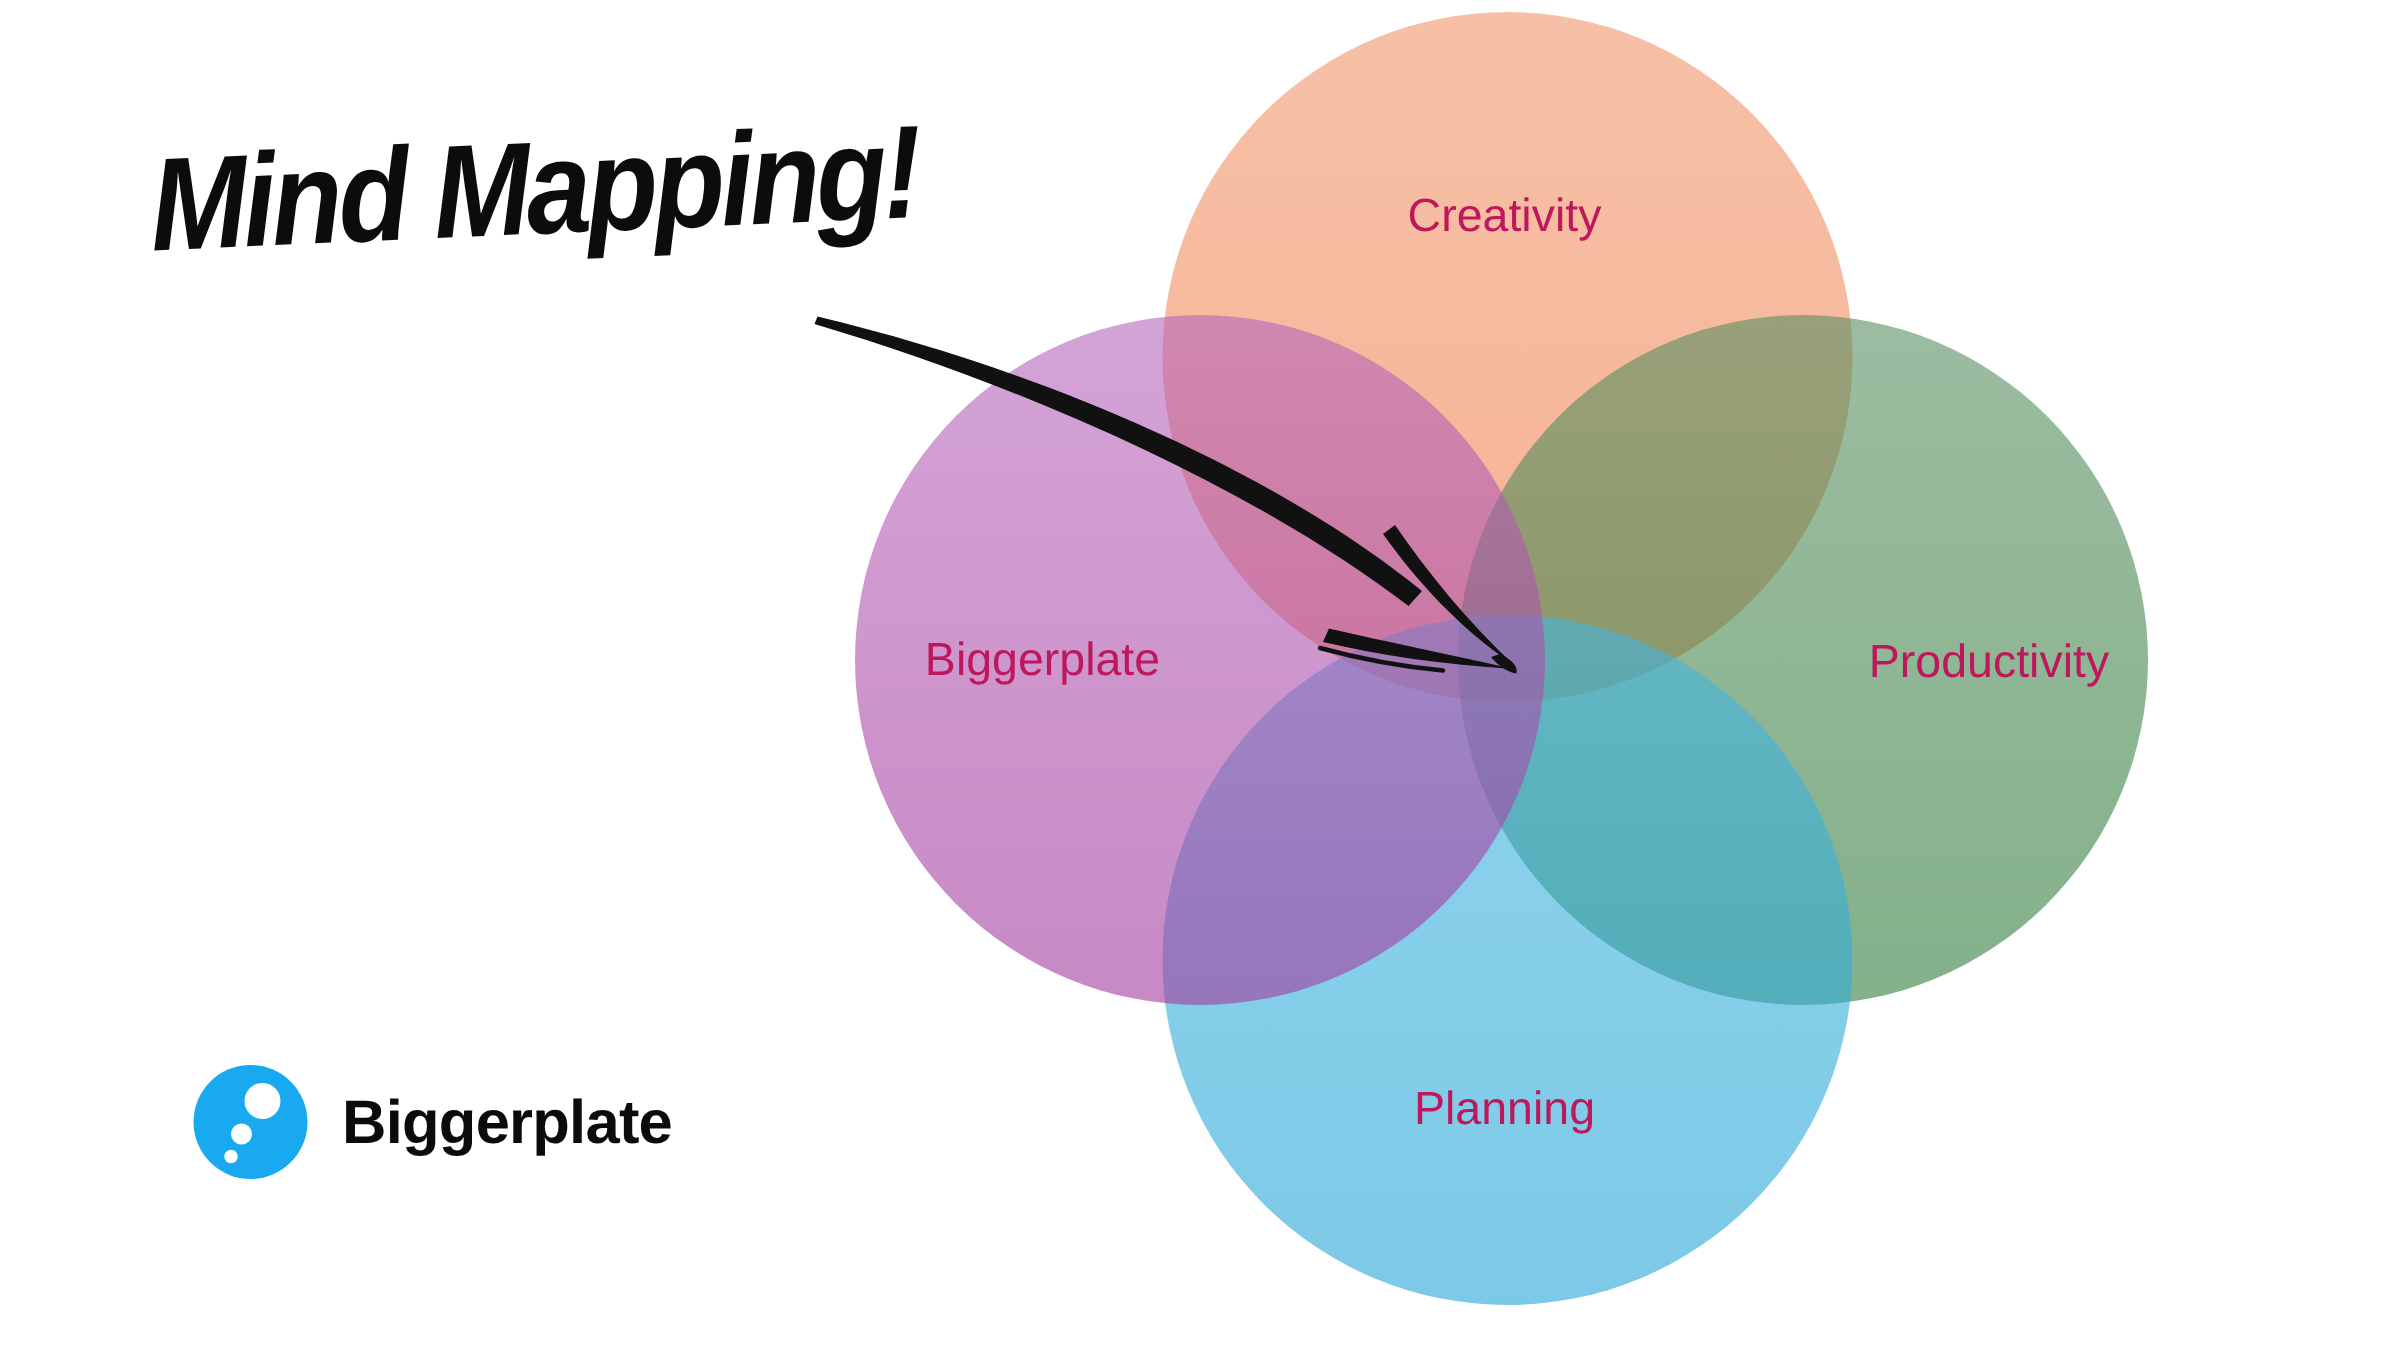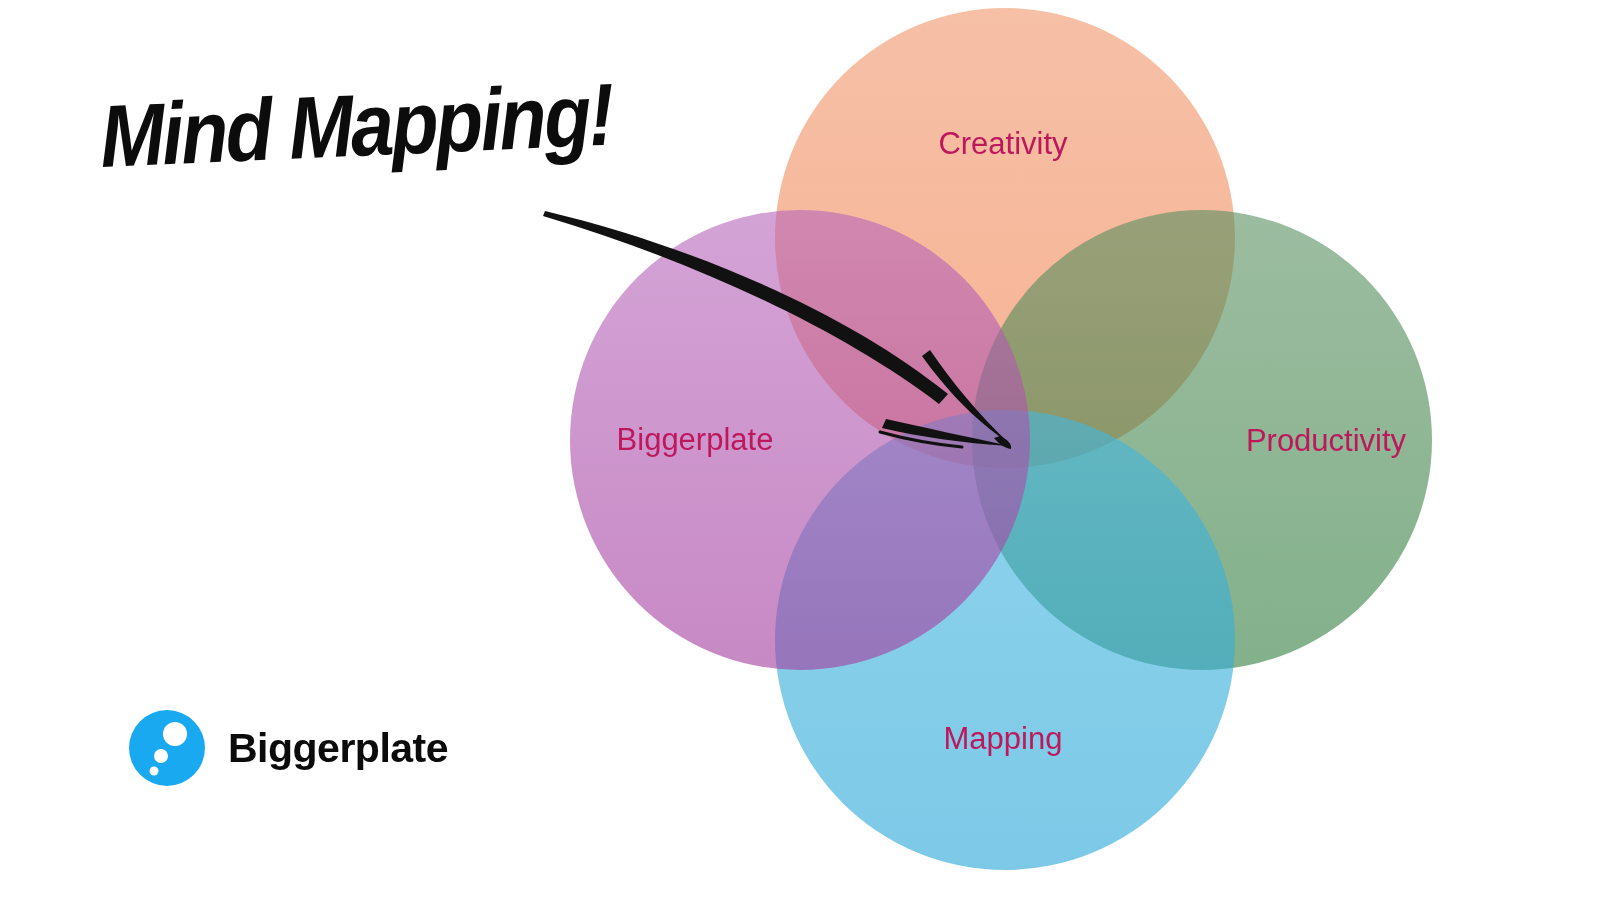--- a/index.html
+++ b/index.html
@@ -54,21 +54,21 @@
 
   <div class="venn">
 
     <div class="circle c-creativity" style="background: linear-gradient(rgba(240, 150, 107, 0.6), rgba(242, 127, 75, 0.6));"></div>
     <div class="circle c-productivity" style="background: linear-gradient(rgba(90, 143, 97, 0.6), rgba(48, 125, 60, 0.6));"></div>
     <div class="circle c-planning" style="background: linear-gradient(rgba(67, 182, 223, 0.6), rgba(37, 165, 215, 0.6));"></div>
     <div class="circle c-complexity" style="background: linear-gradient(rgba(183, 102, 187, 0.6), rgba(162, 58, 157, 0.6));"></div>
 
     <div class="vlabel l-creativity">Creativity</div>
     <div class="vlabel l-productivity">Productivity</div>
-    <div class="vlabel l-planning">Mapping</div>
+    <div class="vlabel l-planning">Planning</div>
     <div class="vlabel l-complexity">Biggerplate</div>
   </div>
 
   <svg class="arrow-svg" width="1600" height="900" viewBox="0 0 1600 900">
     <g fill="#111111">
 
       <path d="M545,211 C 700,248 852,316 948,394 L 939,404 C 845,332 698,262 543,216 Z"></path>
 
       <path d="M930,350 C 952,382 978,414 1010,444 C 972,418 945,388 922,356 Z"></path>
 

